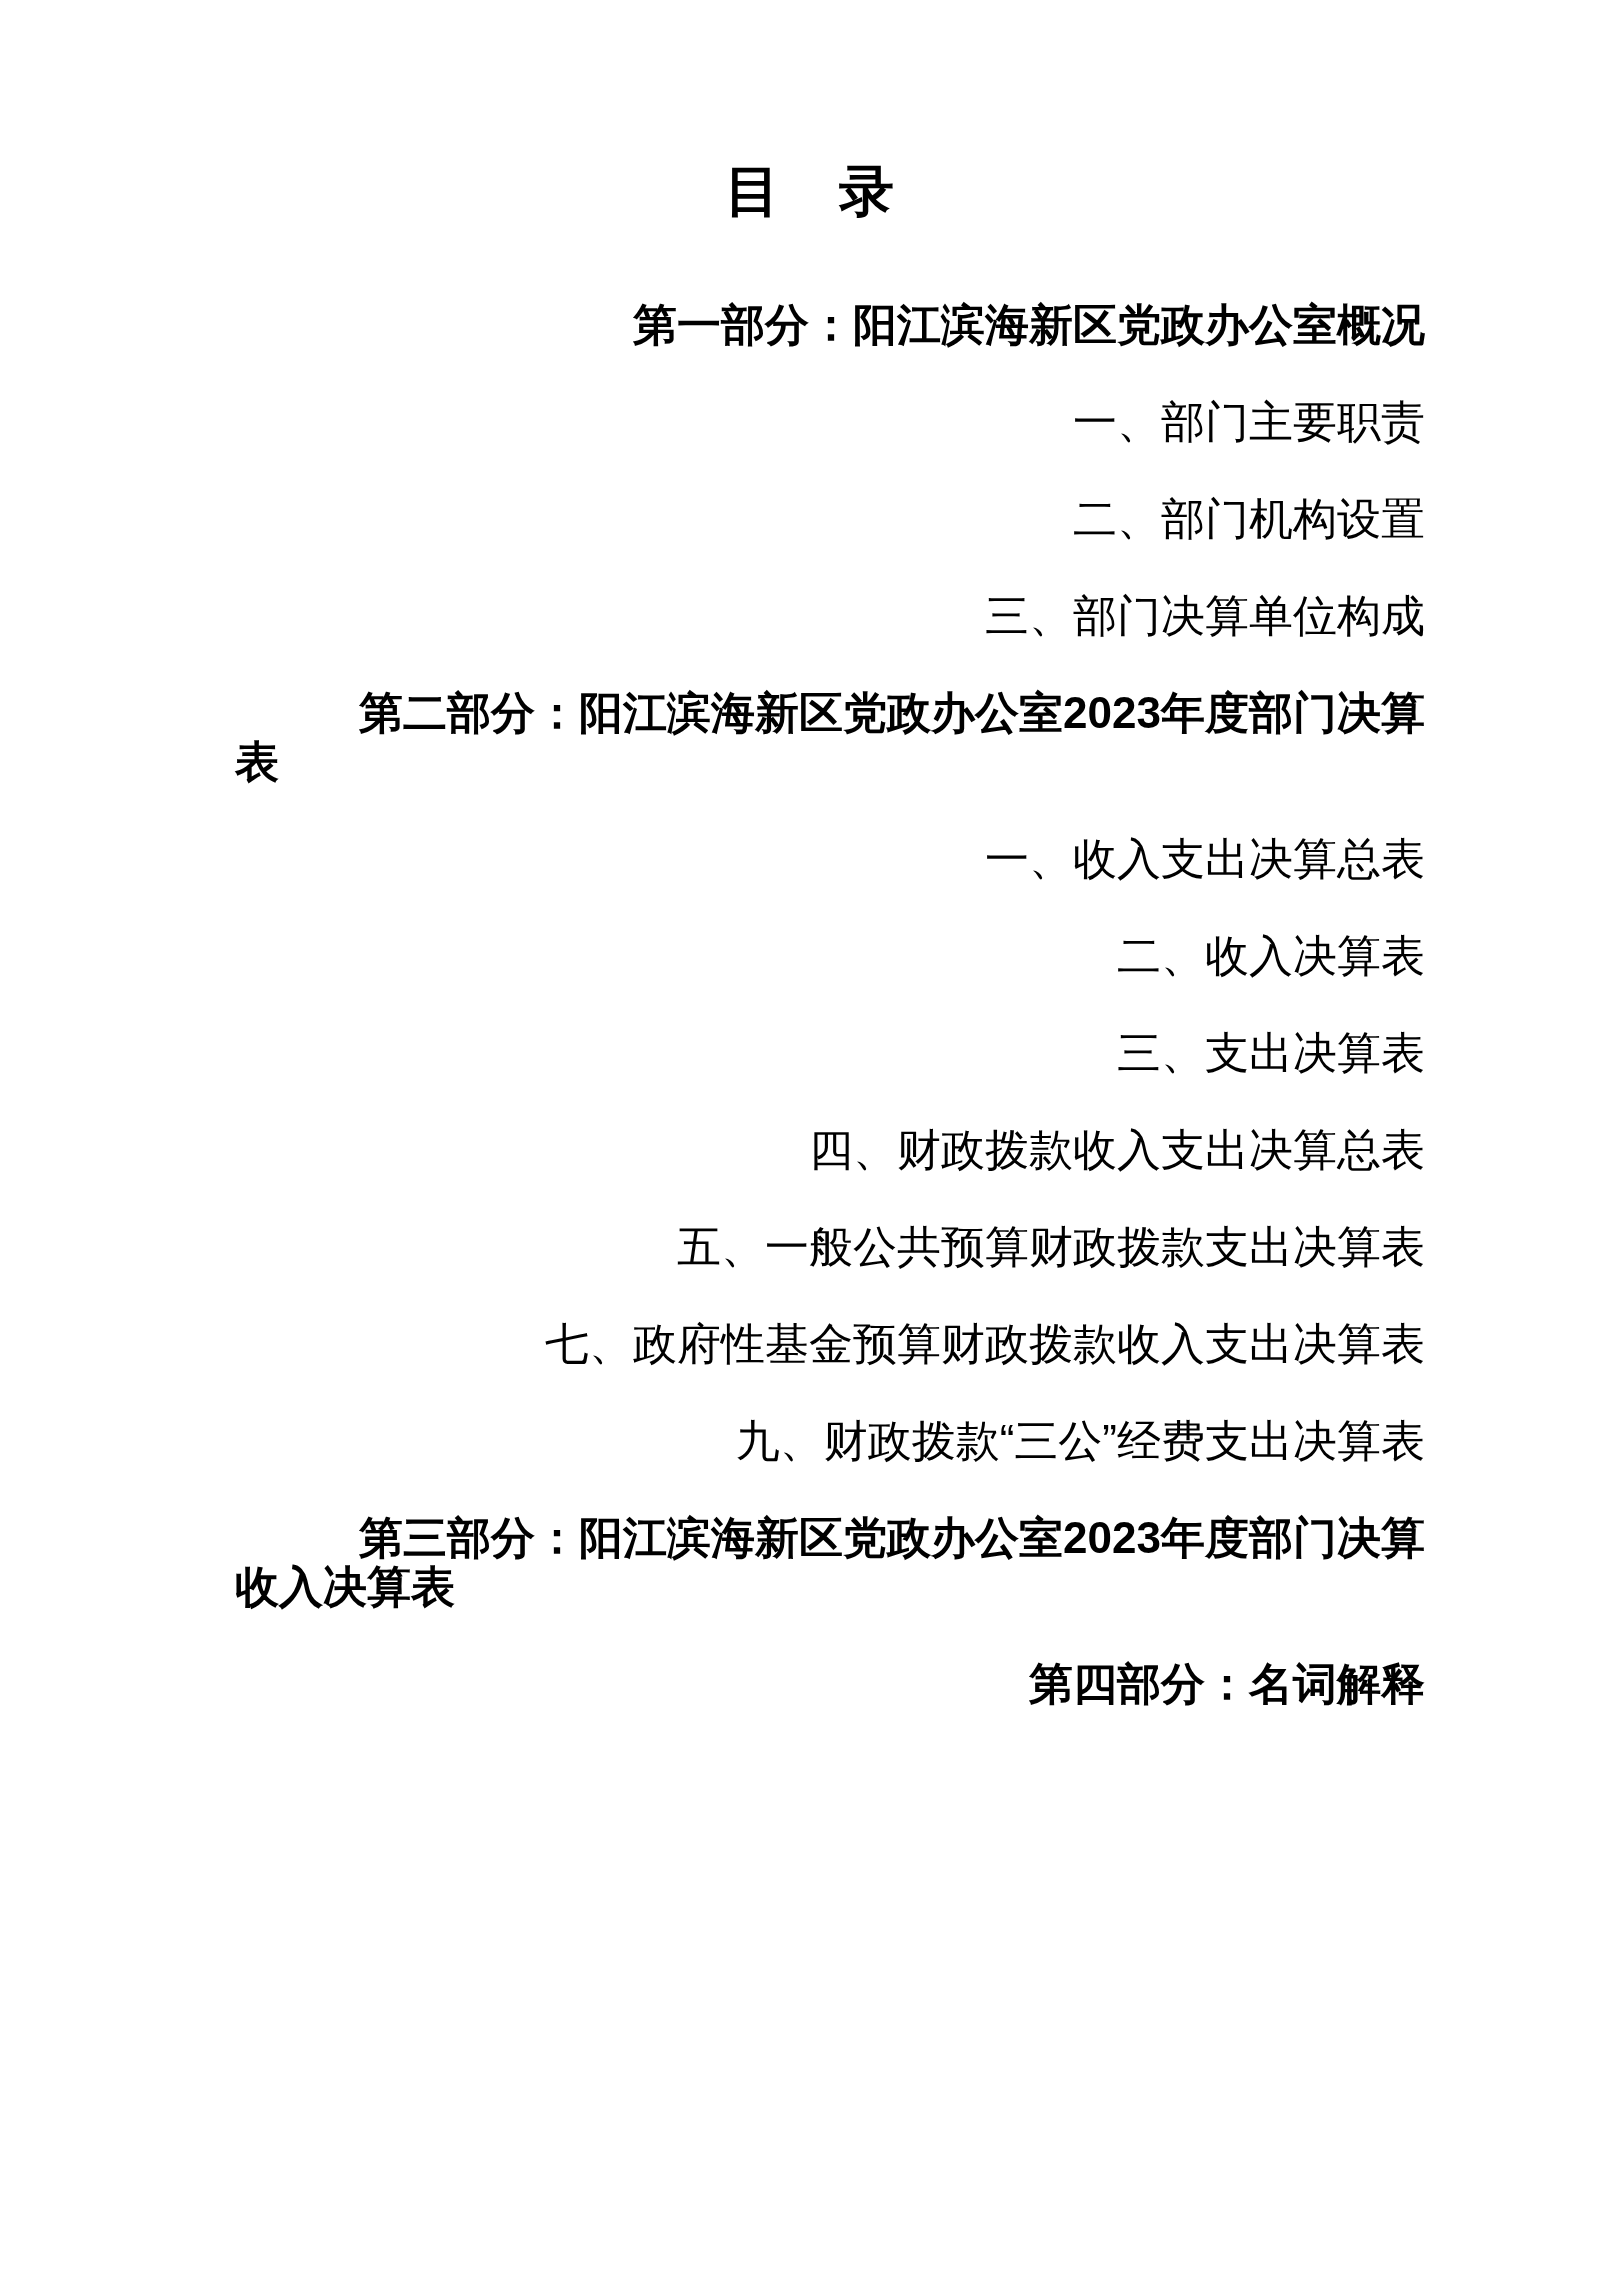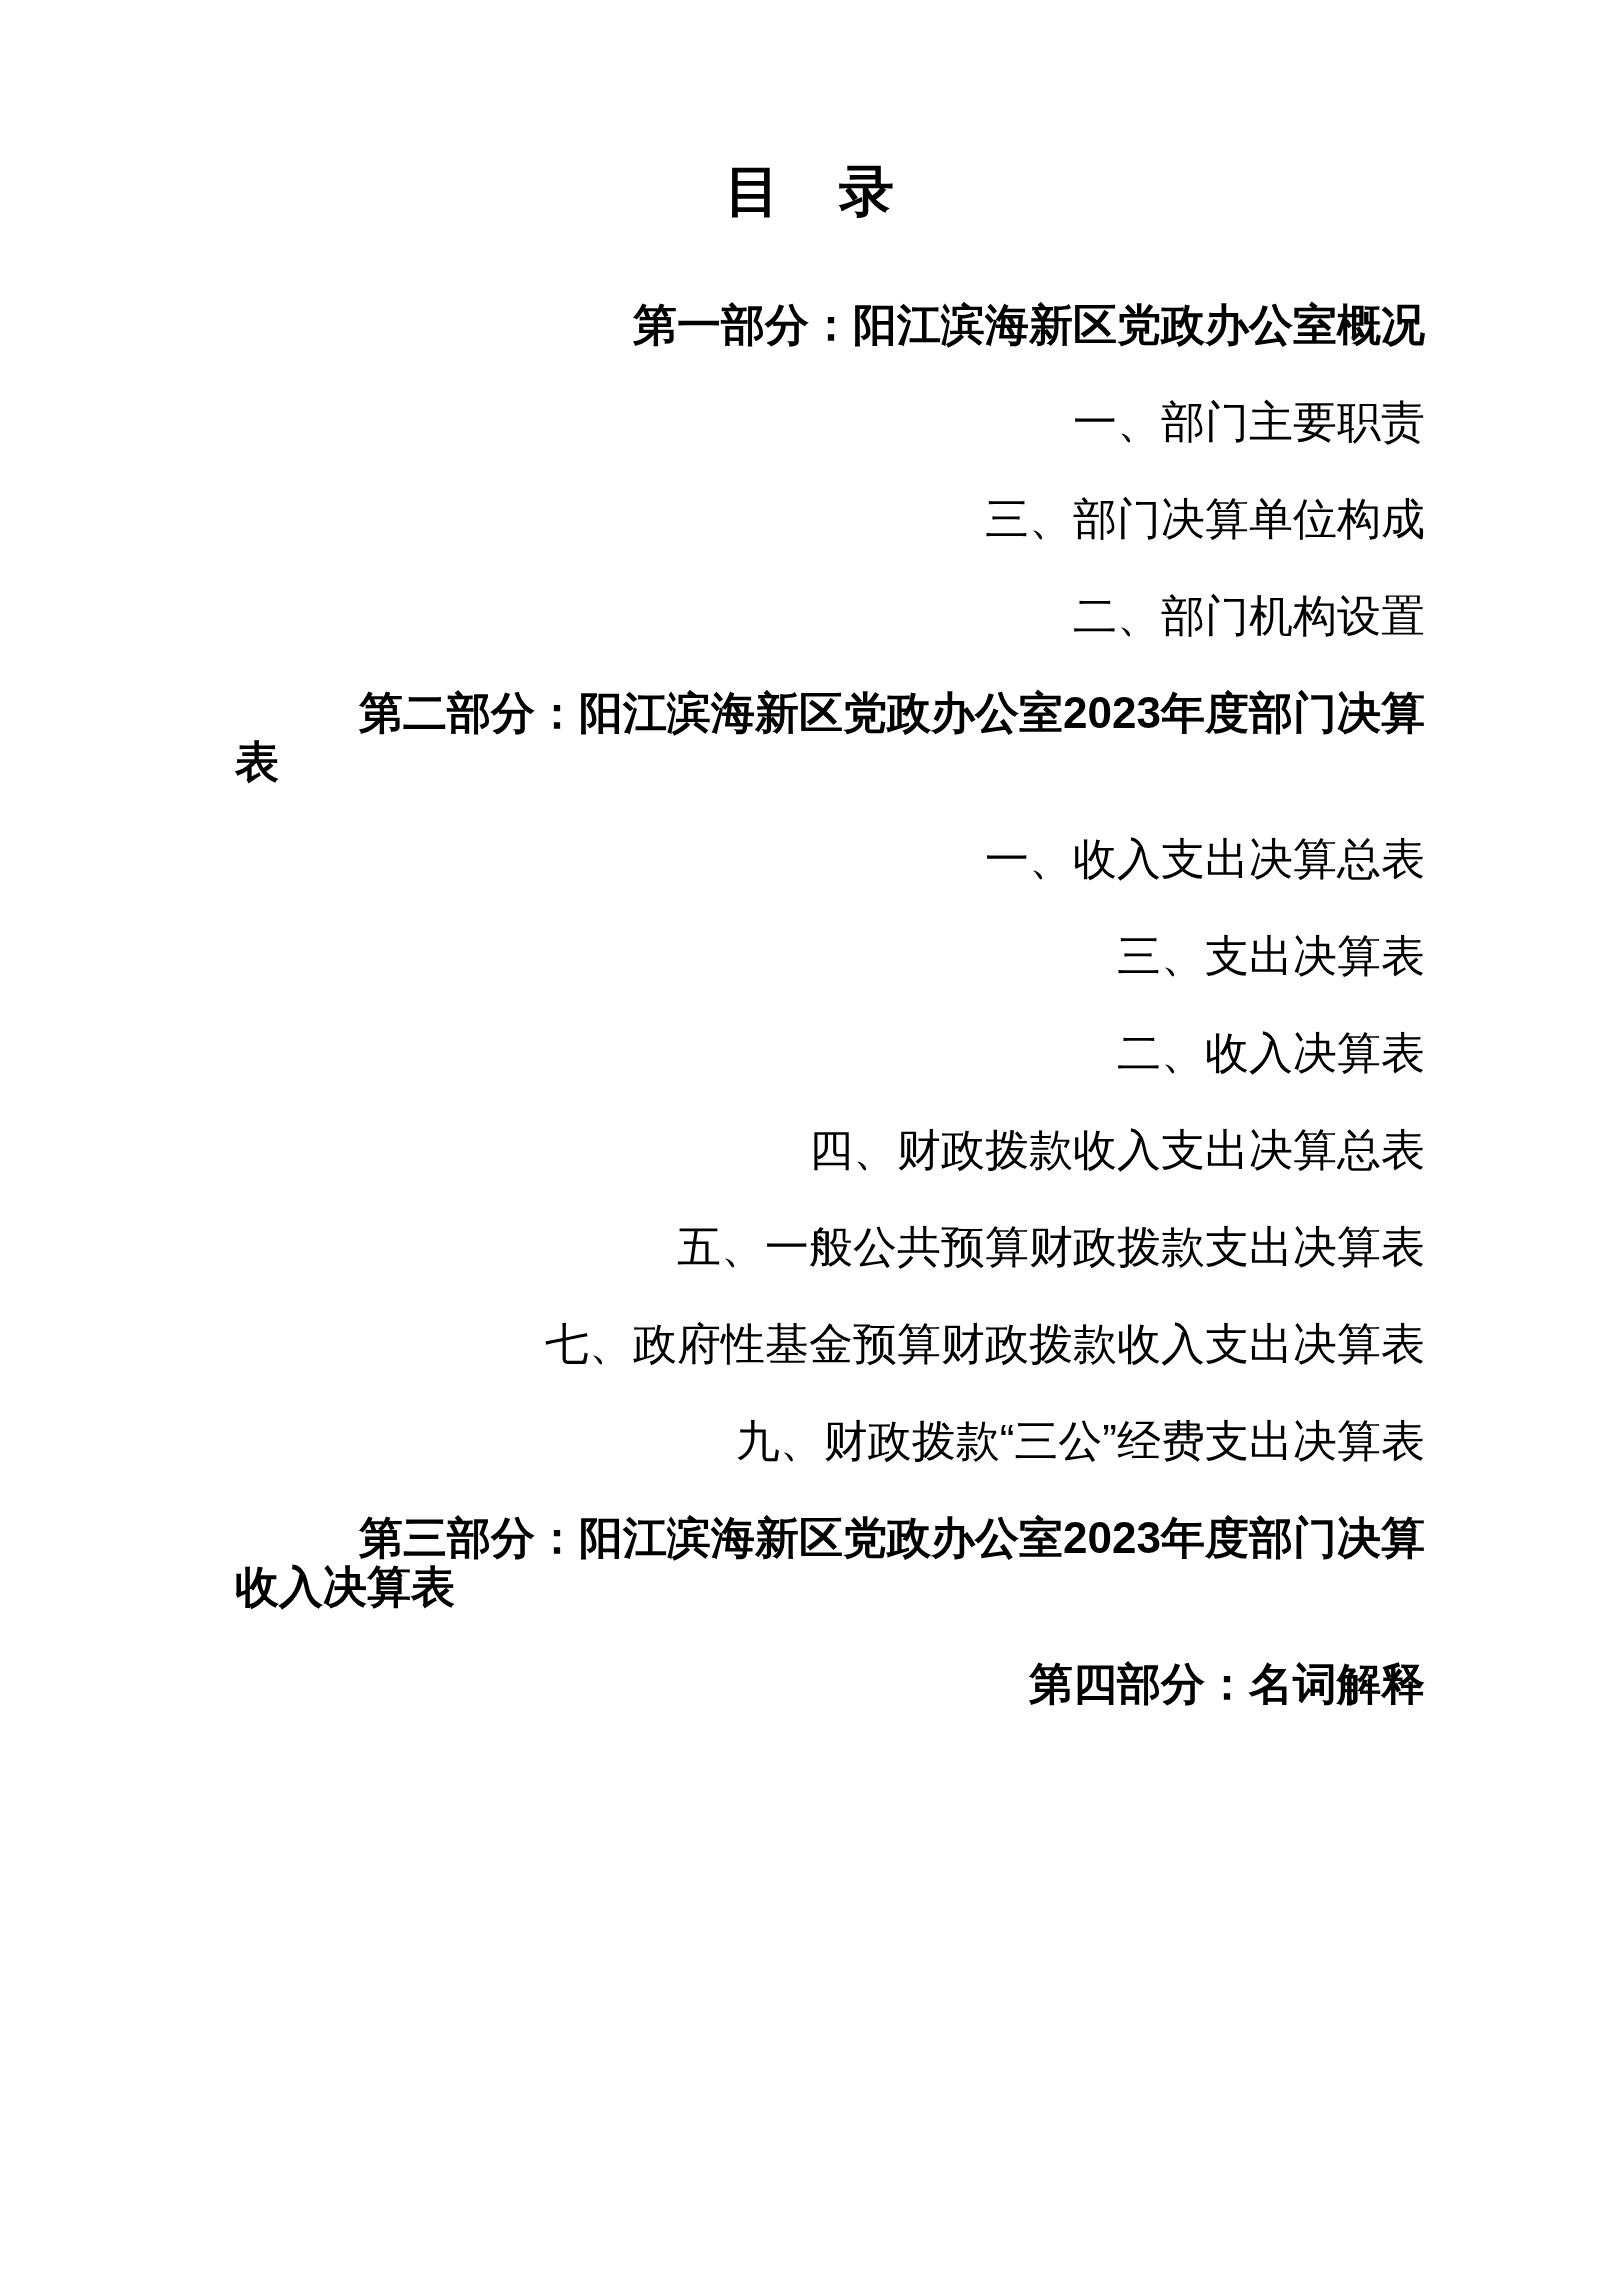--- a/index.html
+++ b/index.html
@@ -45,42 +45,42 @@
 
     <div class="para heading">
       <span class="line indent">第一部分：阳江滨海新区党政办公室概况</span>
     </div>
 
     <div class="para">
       <span class="line indent">一、部门主要职责</span>
     </div>
 
     <div class="para">
-      <span class="line indent">三、部门决算单位构成</span>
+      <span class="line indent">二、部门机构设置</span>
     </div>
 
     <div class="para">
-      <span class="line indent">二、部门机构设置</span>
+      <span class="line indent">三、部门决算单位构成</span>
     </div>
 
     <div class="para heading">
       <span class="line indent">第二部分：阳江滨海新区党政办公室2023年度部门决算</span>
       <span class="line">表</span>
     </div>
 
     <div class="para">
       <span class="line indent">一、收入支出决算总表</span>
     </div>
 
     <div class="para">
-      <span class="line indent">三、支出决算表</span>
+      <span class="line indent">二、收入决算表</span>
     </div>
 
     <div class="para">
-      <span class="line indent">二、收入决算表</span>
+      <span class="line indent">三、支出决算表</span>
     </div>
 
     <div class="para">
       <span class="line indent">四、财政拨款收入支出决算总表</span>
     </div>
 
     <div class="para">
       <span class="line indent">五、一般公共预算财政拨款支出决算表</span>
     </div>
 

